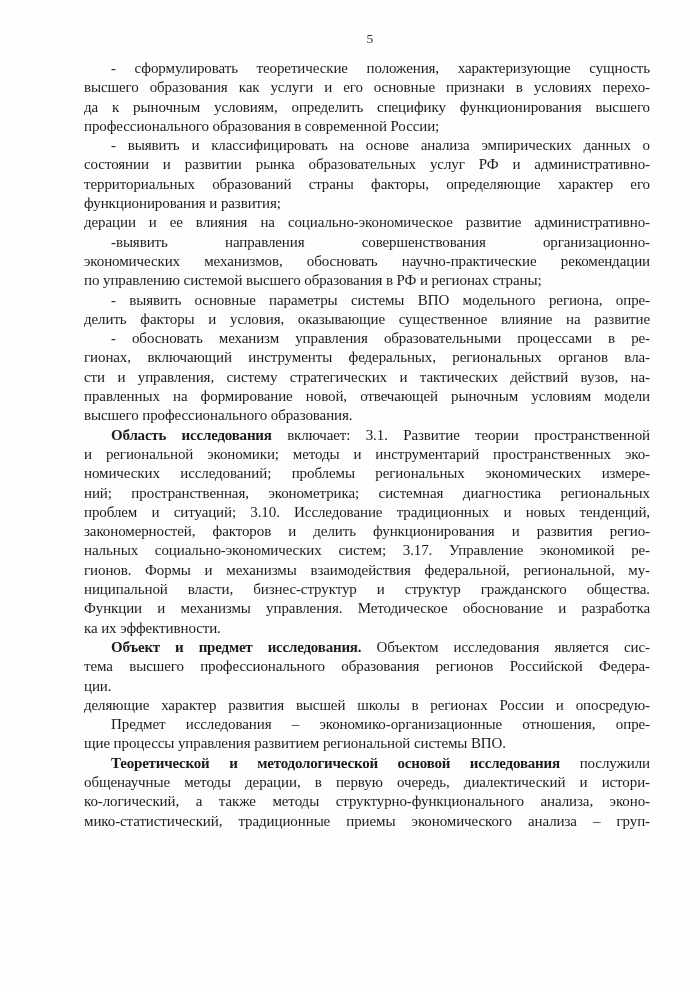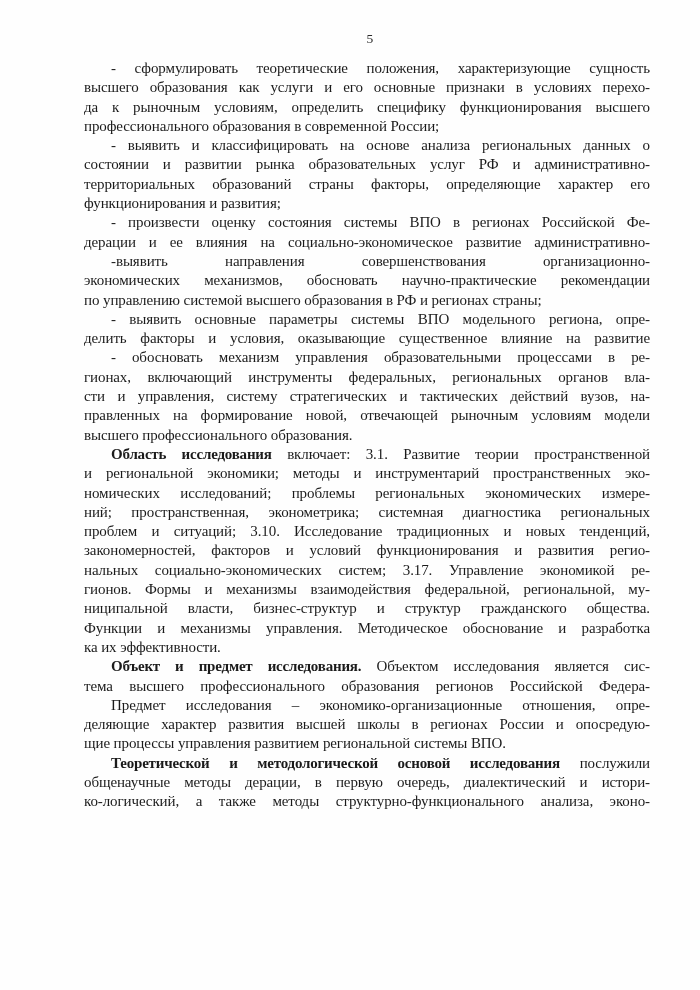--- a/index.html
+++ b/index.html
@@ -59,27 +59,26 @@
 <div class="page">
   <div class="page-number">5</div>
   <div class="text-block" id="text-block">
       <div class="para">
         <div class="line first">- сформулировать теоретические положения, характеризующие сущность</div>
         <div class="line">высшего образования как услуги и его основные признаки в условиях перехо-</div>
         <div class="line">да к рыночным условиям, определить специфику функционирования высшего</div>
         <div class="line natural">профессионального образования в современной России;</div>
       </div>
       <div class="para">
-        <div class="line first">- выявить и классифицировать на основе анализа региональных данных о</div>
+        <div class="line first">- выявить и классифицировать на основе анализа эмпирических данных о</div>
         <div class="line">состоянии и развитии рынка образовательных услуг РФ и административно-</div>
         <div class="line">территориальных образований страны факторы, определяющие характер его</div>
         <div class="line natural">функционирования и развития;</div>
       </div>
       <div class="para">
-        <div class="line first">- произвести оценку состояния системы ВПО в регионах Российской Фе-</div>
         <div class="line">дерации и ее влияния на социально-экономическое развитие административно-</div>
       </div>
       <div class="para">
         <div class="line first">-выявить направления совершенствования организационно-</div>
         <div class="line">экономических механизмов, обосновать научно-практические рекомендации</div>
         <div class="line natural">по управлению системой высшего образования в РФ и регионах страны;</div>
       </div>
       <div class="para">
         <div class="line first">- выявить основные параметры системы ВПО модельного региона, опре-</div>
         <div class="line">делить факторы и условия, оказывающие существенное влияние на развитие</div>
@@ -90,35 +89,37 @@
         <div class="line">сти и управления, систему стратегических и тактических действий вузов, на-</div>
         <div class="line">правленных на формирование новой, отвечающей рыночным условиям модели</div>
         <div class="line natural">высшего профессионального образования.</div>
       </div>
       <div class="para">
         <div class="line first"><b>Область исследования</b><span> включает: 3.1. Развитие теории пространственной</span></div>
         <div class="line">и региональной экономики; методы и инструментарий пространственных эко-</div>
         <div class="line">номических исследований; проблемы региональных экономических измере-</div>
         <div class="line">ний; пространственная, эконометрика; системная диагностика региональных</div>
         <div class="line">проблем и ситуаций; 3.10. Исследование традиционных и новых тенденций,</div>
-        <div class="line">закономерностей, факторов и условий функционирования и развития регио-</div>
+        <div class="line">закономерностей, факторов и делить функционирования и развития регио-</div>
         <div class="line">нальных социально-экономических систем; 3.17. Управление экономикой ре-</div>
         <div class="line">гионов. Формы и механизмы взаимодействия федеральной, региональной, му-</div>
         <div class="line">ниципальной власти, бизнес-структур и структур гражданского общества.</div>
         <div class="line">Функции и механизмы управления. Методическое обоснование и разработка</div>
         <div class="line natural">ка их эффективности.</div>
       </div>
       <div class="para">
         <div class="line first"><b>Объект и предмет исследования.</b><span> Объектом исследования является сис-</span></div>
         <div class="line">тема высшего профессионального образования регионов Российской Федера-</div>
+        <div class="line natural">ции.</div>
       </div>
       <div class="para">
+        <div class="line">деляющие характер развития высшей школы в регионах России и опосредую-</div>
         <div class="line first">Предмет исследования – экономико-организационные отношения, опре-</div>
-        <div class="line">деляющие характер развития высшей школы в регионах России и опосредую-</div>
         <div class="line natural">щие процессы управления развитием региональной системы ВПО.</div>
       </div>
       <div class="para">
         <div class="line first"><b>Теоретической и методологической основой исследования</b><span> послужили</span></div>
         <div class="line">общенаучные методы дерации, в первую очередь, диалектический и истори-</div>
         <div class="line">ко-логический, а также методы структурно-функционального анализа, эконо-</div>
+        <div class="line">мико-статистический, традиционные приемы экономического анализа – груп-</div>
       </div>
     </div>
 </div>
 
 </body></html>

